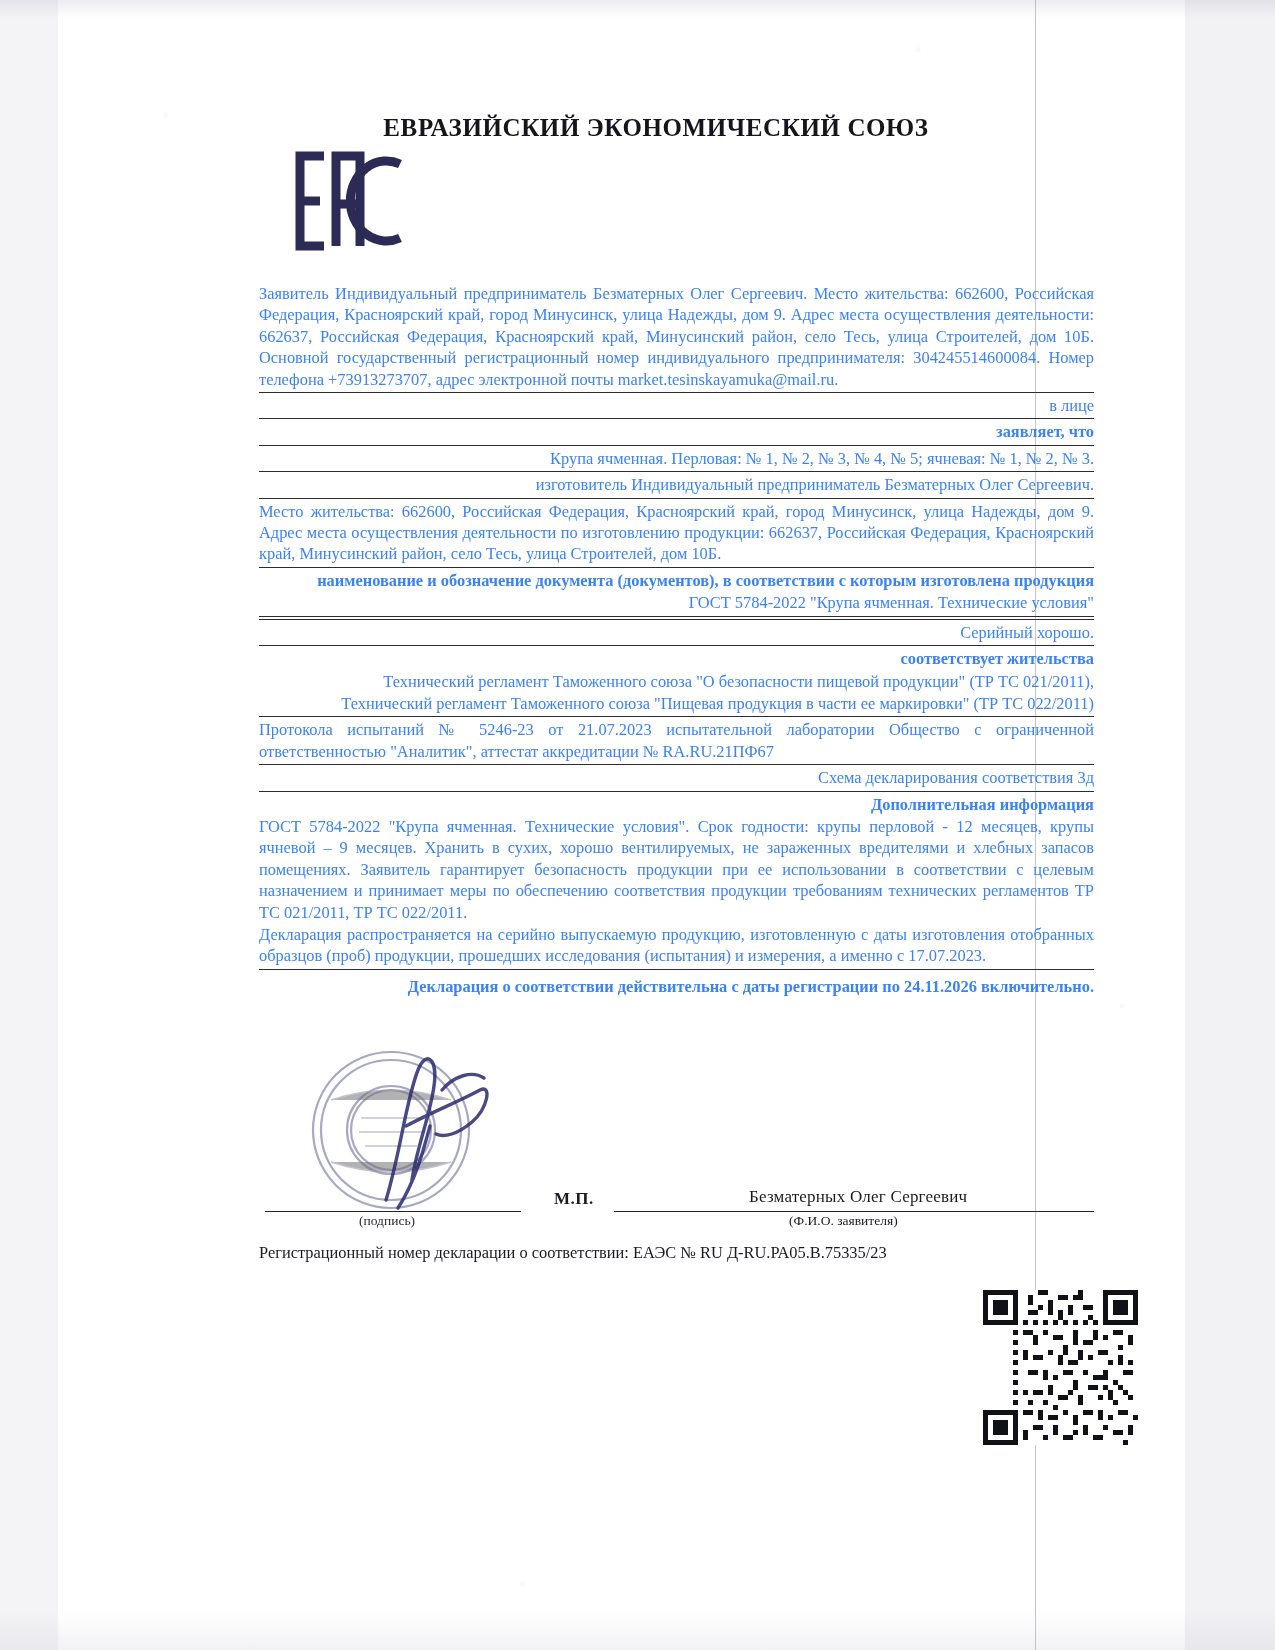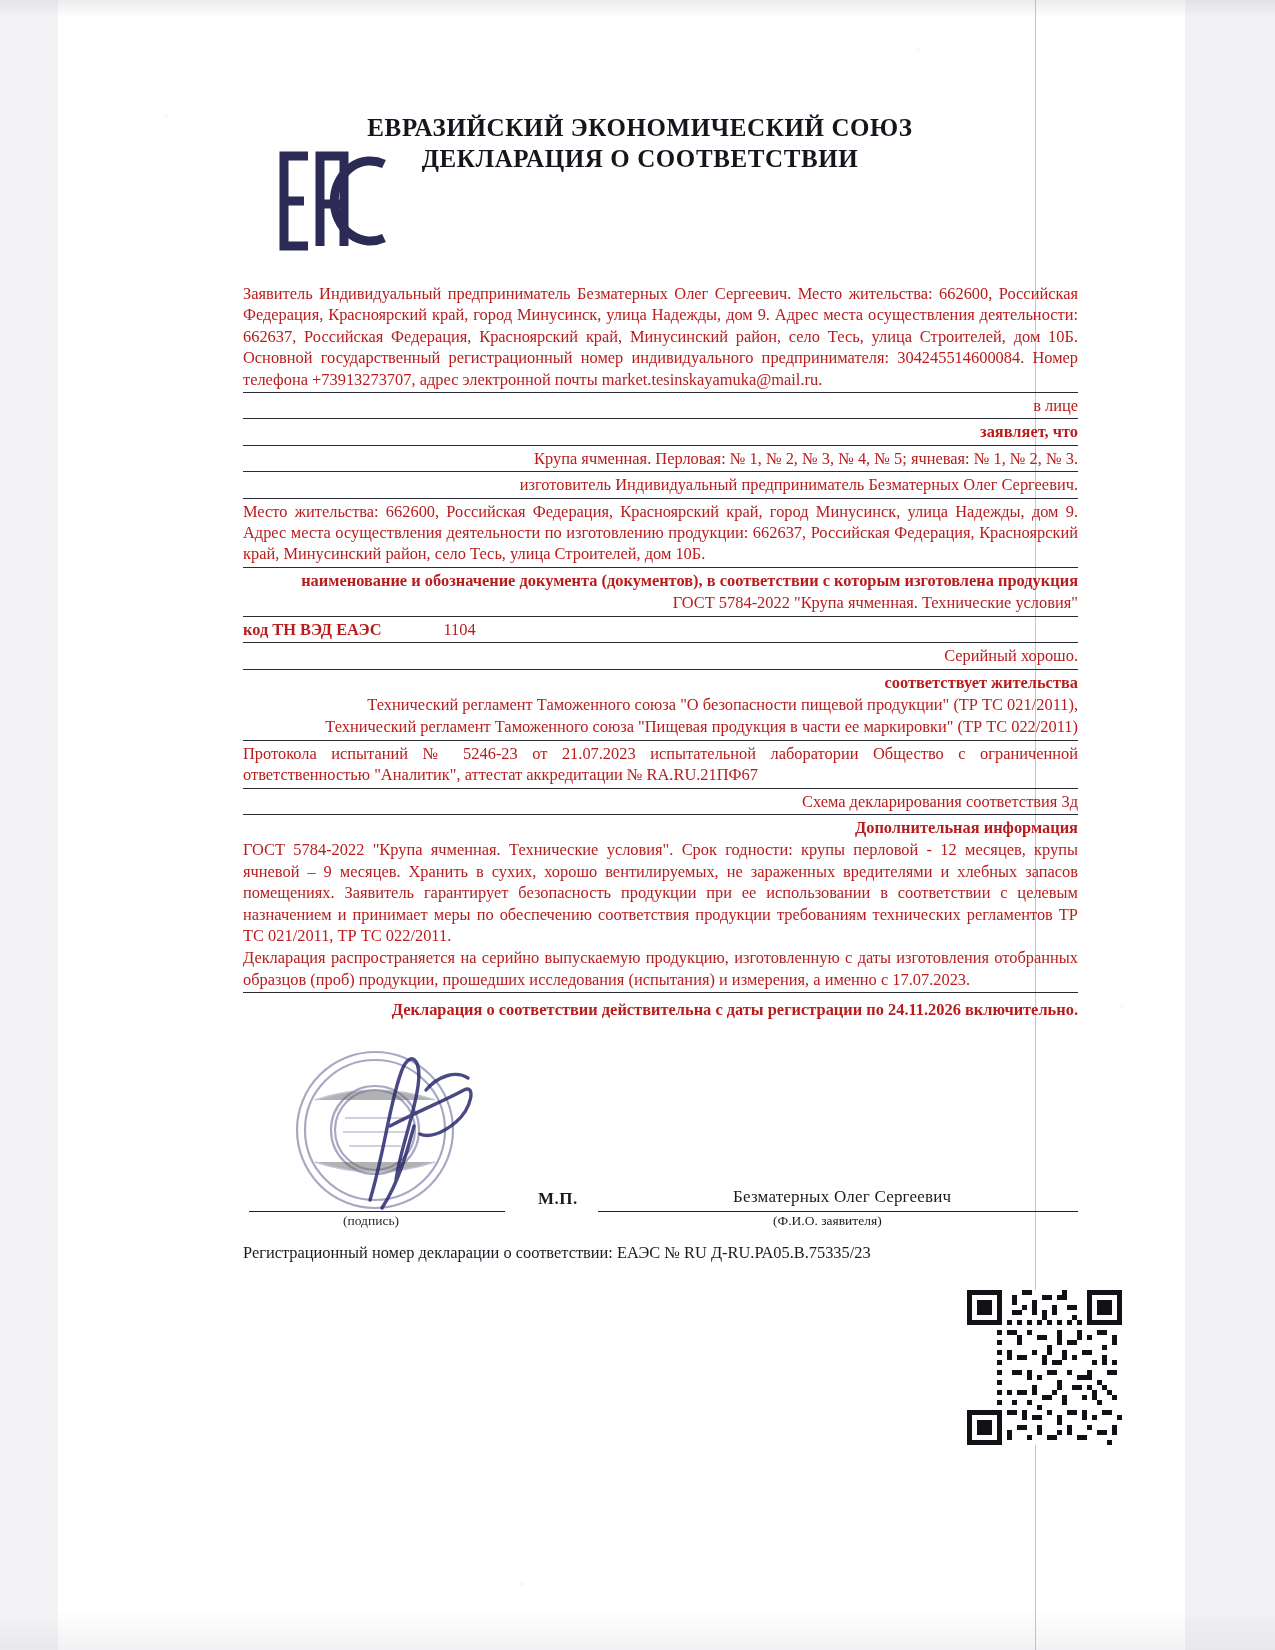--- a/index.html
+++ b/index.html
@@ -48,21 +48,21 @@
     position: absolute; left: 0; right: 0; top: 0; height: 18px;
     background: linear-gradient(180deg, rgba(150,150,170,.18), rgba(255,255,255,0));
   }
   .edge-shadow-bottom {
     position: absolute; left: 0; right: 0; bottom: 0; height: 40px;
     background: linear-gradient(0deg, rgba(150,150,170,.12), rgba(255,255,255,0));
   }
 
   .content {
     position: absolute;
-    left: 0; top: 0;
+    left: 16px; top: 0;
     width: 1036px;
     height: 1650px;
   }
 
   
   .header {
     position: absolute;
     left: 245px;
     top: 112px;
     width: 790px;
@@ -88,21 +88,21 @@
   .eac svg { display: block; }
 
   
   .doc {
     position: absolute;
     left: 243px;
     top: 283px;
     width: 835px;
     font-size: 16.4px;
     line-height: 21.4px;
-    color: #b91c1c;
+    color: #3b82f6;
   }
   .doc p {
     margin: 0 0 1px 0;
     text-align: justify;
     text-justify: inter-word;
   }
   .doc p.nj { text-align: right; }
   .b { font-weight: bold; }
   .rule {
     border-bottom: 1px solid #2b2b35;
@@ -218,21 +218,20 @@
 <div class="page"></div>
 <div class="scan-noise"></div>
 <div class="fold"></div>
 <div class="edge-shadow-top"></div>
 <div class="edge-shadow-bottom"></div>
 
 <div class="content">
 
   <div class="header">
     <div class="line1">ЕВРАЗИЙСКИЙ ЭКОНОМИЧЕСКИЙ СОЮЗ</div>
-    <div class="line2">ДЕКЛАРАЦИЯ О СООТВЕТСТВИИ</div>
   </div>
 
   <div class="eac">
     <svg width="112" height="106" viewBox="0 0 112 106" xmlns="http://www.w3.org/2000/svg" aria-label="EAC">
       <g fill="none" stroke="#2b2b55" stroke-width="9">
 
         <path d="M30 8 H6 V98 H30"></path>
         <path d="M6 53 H26"></path>
 
         <path d="M42 98 V8 H66 V98"></path>
@@ -260,24 +259,20 @@
     <p class="nj">изготовитель Индивидуальный предприниматель Безматерных Олег Сергеевич.</p>
     <div class="rule"></div>
 
     <p>Место жительства: 662600, Российская Федерация, Красноярский край, город Минусинск, улица Надежды, дом 9. Адрес места осуществления деятельности по изготовлению продукции: 662637, Российская Федерация, Красноярский край, Минусинский район, село Тесь, улица Строителей, дом 10Б.</p>
     <div class="rule"></div>
 
     <p class="nj b">наименование и обозначение документа (документов), в соответствии с которым изготовлена продукция</p>
     <p class="nj">ГОСТ 5784-2022 "Крупа ячменная. Технические условия"</p>
     <div class="rule"></div>
 
-    <div class="kod-row">
-      <span class="line-label">код ТН ВЭД ЕАЭС</span>
-      <span class="kod-val">1104</span>
-    </div>
     <div class="rule"></div>
 
     <p class="nj">Серийный хорошо.</p>
     <div class="rule"></div>
 
     <p class="nj b">соответствует жительства</p>
     <p class="nj">Технический регламент Таможенного союза "О безопасности пищевой продукции" (ТР ТС 021/2011),</p>
     <p class="nj">Технический регламент Таможенного союза "Пищевая продукция в части ее маркировки" (ТР ТС 022/2011)</p>
     <div class="rule"></div>
 

